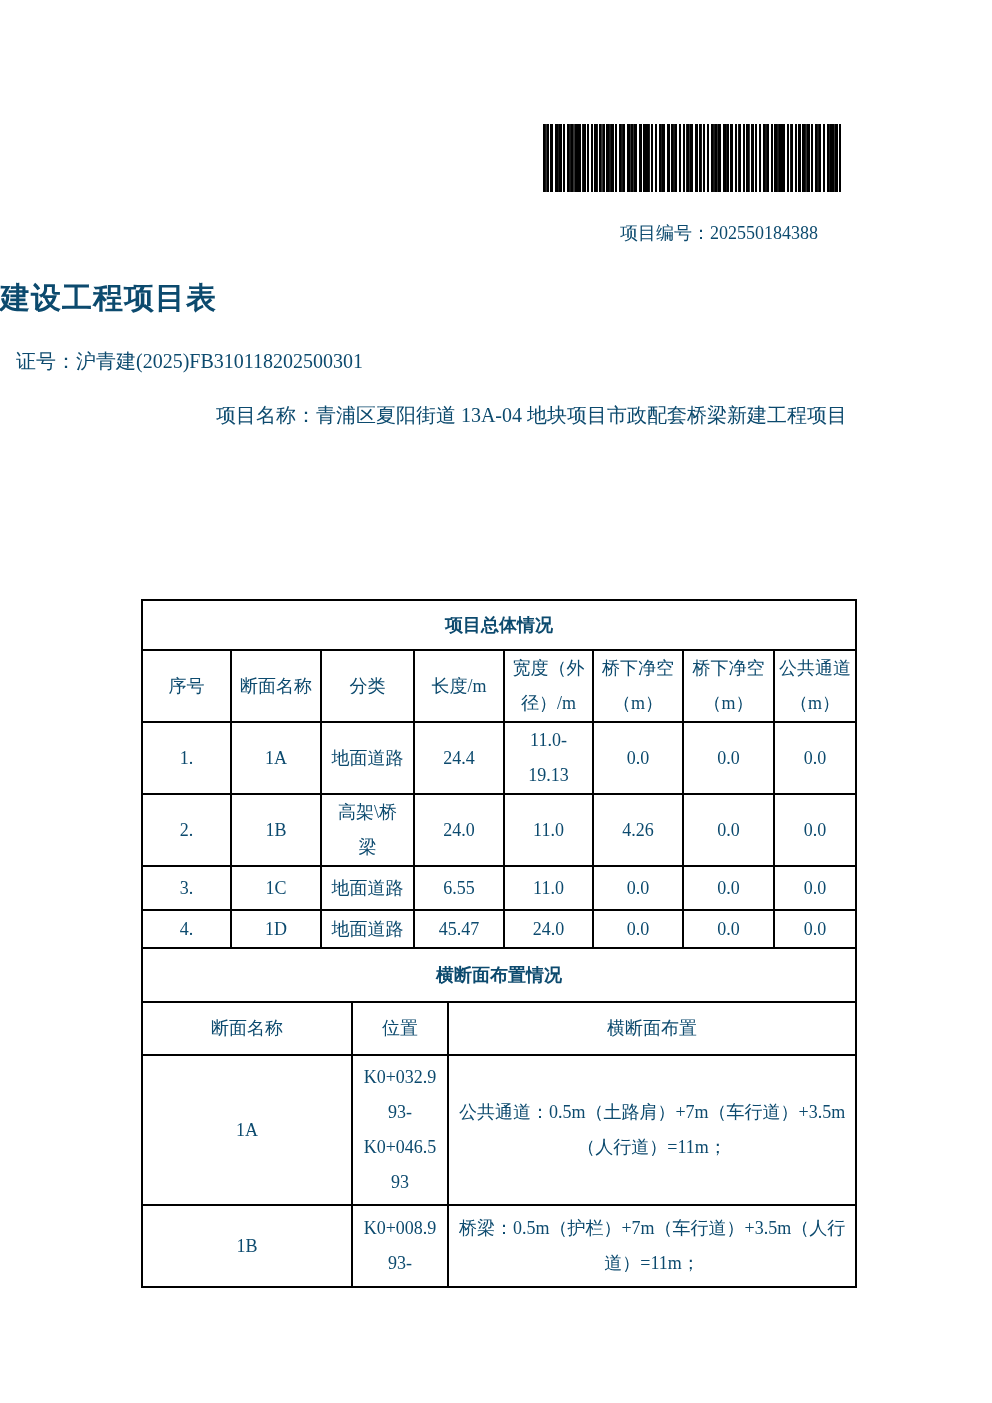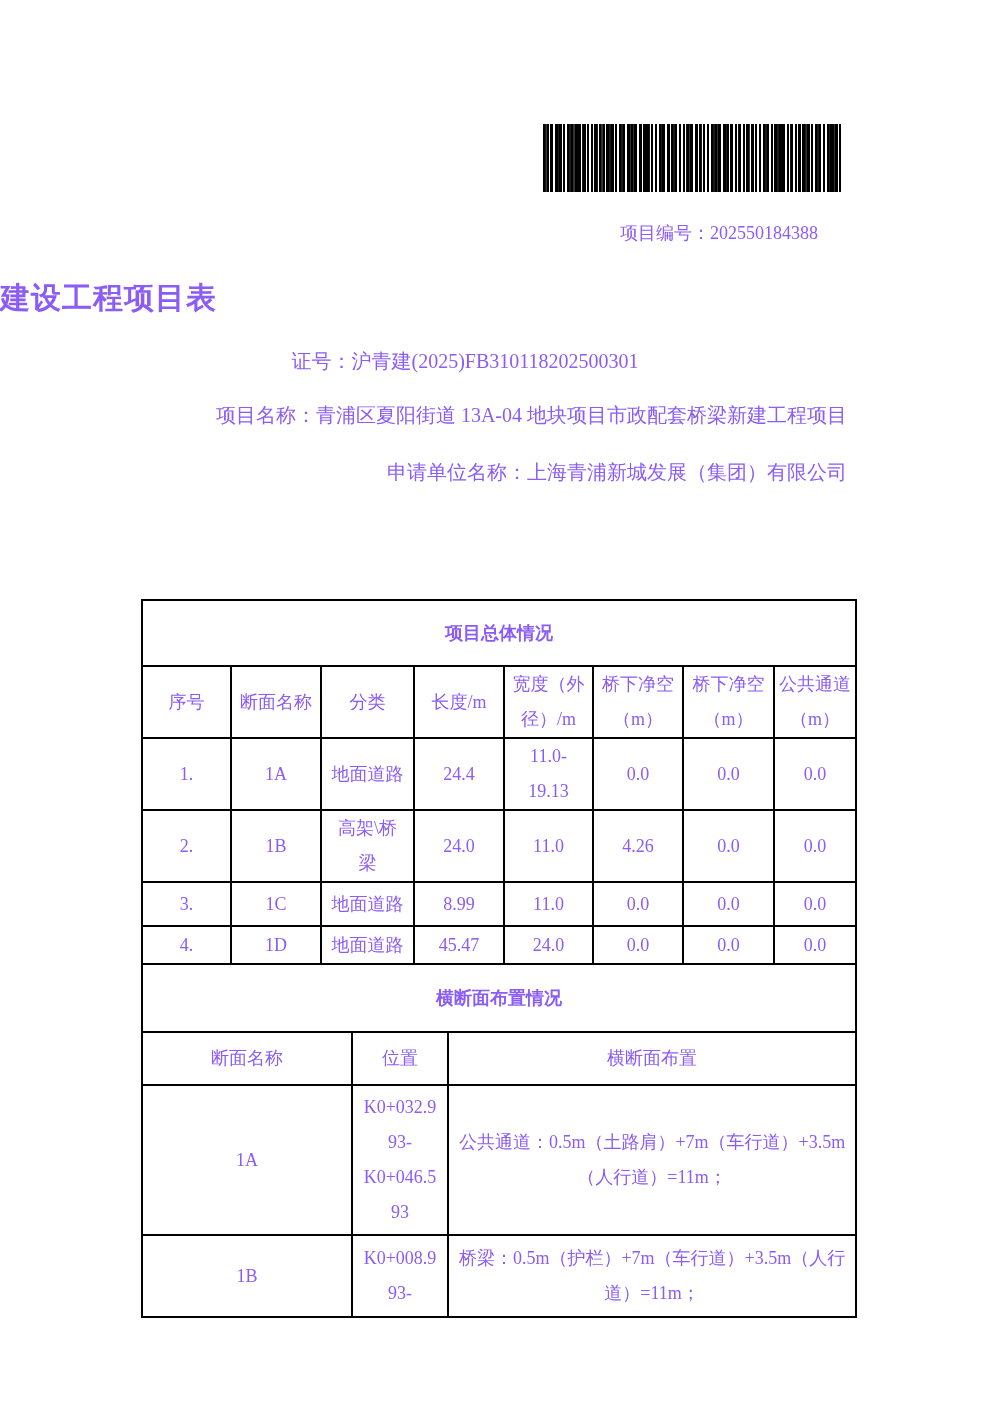--- a/index.html
+++ b/index.html
@@ -1,19 +1,19 @@
 <!DOCTYPE html>
 <html><head>
 <meta charset="utf-8">
 <style>
   html,body{margin:0;padding:0;background:#e8e8e8;}
   .page{
     position:relative;width:992px;height:1403px;margin:0 auto;
     background:#ffffff;overflow:hidden;
-    font-family:"Liberation Serif","DejaVu Serif",serif;color:#8b5cf6;
+    font-family:"Liberation Serif","DejaVu Serif",serif;color:#0c4a6e;
   }
   
   .barcode{
     position:absolute;left:543px;top:124px;width:298px;height:68px;
     background-color:#fff;
     background-image:
       repeating-linear-gradient(90deg,#000 0 2px,rgba(0,0,0,0) 2px 4px),
       repeating-linear-gradient(90deg,#000 0 1px,rgba(0,0,0,0) 1px 7px),
       repeating-linear-gradient(90deg,#1a1a1a 0 3px,rgba(0,0,0,0) 3px 13px),
       repeating-linear-gradient(90deg,#000 0 2px,rgba(0,0,0,0) 2px 17px),
@@ -21,22 +21,22 @@
   }
   .project-no{
     position:absolute;top:220px;right:174px;
     font-size:18px;line-height:26px;white-space:nowrap;
   }
   .title{
     position:absolute;top:278px;left:0;right:0;margin:0;
     text-align:left;font-size:30px;font-weight:bold;letter-spacing:1px;
   }
   .cert{
-    position:absolute;top:348px;left:0;width:930px;
-    text-align:center;font-size:20px;
+    position:absolute;top:348px;left:16px;width:930px;
+    text-align:left;font-size:20px;
   }
   .info{position:absolute;top:394px;left:147px;width:700px;}
   .info p{margin:0;font-size:20px;line-height:42px;text-align:right;}
   .info p.gap1{margin-top:15px;}
   .info p.gap2{margin-top:11px;}
 
   table.main{
     position:absolute;left:141px;top:599px;
     width:716px;border-collapse:collapse;table-layout:fixed;
   }
@@ -51,42 +51,41 @@
     text-align:left;padding:0 8px 0 9px;
     font-family:"Liberation Sans","DejaVu Sans",sans-serif;
     font-weight:bold;font-size:19px;white-space:nowrap;
   }
   tr.head td{padding:0 3px;}
   td.pos{padding:0 7px;overflow-wrap:break-word;word-break:normal;}
   td.desc{padding:0 7px;}
   col.c0{width:89px}col.c1{width:90px}col.c2{width:31px}col.c3{width:62px}
   col.c4{width:34px}col.c5{width:56px}col.c6{width:89px}col.c7{width:90px}
   col.c8{width:91px}col.c9{width:82px}
-  tr.r-sec{height:66px}  tr.r-h1{height:71px}
+  tr.r-sec{height:50px}  tr.r-h1{height:71px}
   tr.r-d1{height:69px}   tr.r-d2{height:65px}
   tr.r-d3{height:44px}   tr.r-d4{height:38px}
-  tr.r-sec2{height:68px} tr.r-h2{height:53px}
+  tr.r-sec2{height:54px} tr.r-h2{height:53px}
   tr.r-A{height:150px}   tr.r-B{height:82px}
 </style>
 </head>
 <body>
 
 <div class="page">
 
   <div class="barcode"></div>
 
   <div class="project-no">项目编号：202550184388</div>
 
   <h1 class="title">建设工程项目表</h1>
 
   <div class="cert">证号：沪青建(2025)FB310118202500301</div>
 
   <div class="info">
     <p>项目名称：青浦区夏阳街道 13A-04 地块项目市政配套桥梁新建工程项目</p>
-    <p class="gap1">申请单位名称：上海青浦新城发展（集团）有限公司</p>
   </div>
 
   <table class="main">
     <colgroup>
       <col class="c0">
         <col class="c1">
         <col class="c2">
         <col class="c3">
         <col class="c4">
       <col class="c5">
@@ -128,21 +127,21 @@
         <td colspan="2">24.0</td>
         <td>11.0</td>
         <td>4.26</td>
         <td>0.0</td>
         <td>0.0</td>
       </tr>
       <tr class="r-d3">
         <td>3.</td>
         <td>1C</td>
         <td colspan="2">地面道路</td>
-        <td colspan="2">8.99</td>
+        <td colspan="2">6.55</td>
         <td>11.0</td>
         <td>0.0</td>
         <td>0.0</td>
         <td>0.0</td>
       </tr>
       <tr class="r-d4">
         <td>4.</td>
         <td>1D</td>
         <td colspan="2">地面道路</td>
         <td colspan="2">45.47</td>

